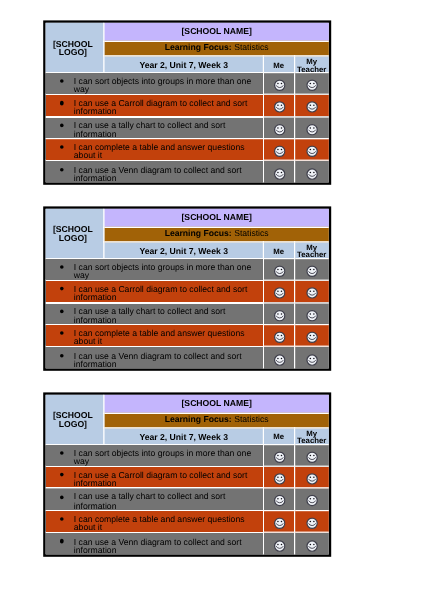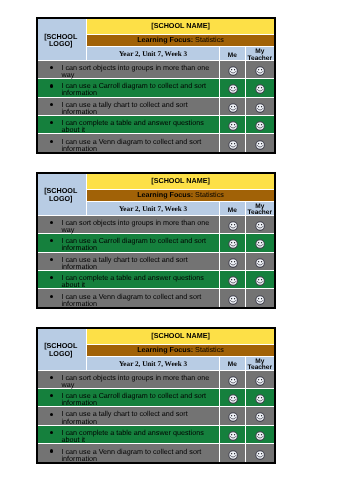--- a/index.html
+++ b/index.html
@@ -4,35 +4,35 @@
 <style>
   html,body{margin:0;padding:0;background:#ffffff;}
   body{width:354px;height:500px;font-family:"Liberation Sans",sans-serif;-webkit-font-smoothing:antialiased;text-rendering:geometricPrecision;}
   .sheet{position:absolute;left:35.5px;width:240px;border:2px solid #000;box-sizing:border-box;}
   .sheet.s1{top:16.7px;} .sheet.s2{top:171.6px;} .sheet.s3{top:326.5px;}
   table{border-collapse:collapse;width:100%;table-layout:fixed;border-style:hidden;}
   td{border:1px solid #ffffff;padding:0;vertical-align:middle;}
   col.c-logo{width:49.1px;} col.c-obj{width:132.95px;} col.c-me{width:25.5px;} col.c-teacher{width:28.95px;}
   .logo{background:#b8cce4;text-align:center;font-weight:bold;font-size:7.2px;line-height:7.8px;margin-left:44px;}
   .logo .inner{display:block;position:relative;left:-1.1px;top:1.1px;}
-  .schoolname{background:#fde047;text-align:center;font-weight:bold;font-size:7.2px;}
+  .schoolname{background:#c4b5fd;text-align:center;font-weight:bold;font-size:7.2px;}
   .schoolname .inner{position:relative;top:-1px;}
   .focus{background:#a16207;text-align:center;font-size:7.2px;}
   .focus .inner{position:relative;top:-1.1px;}
-  .week{background:#b8cce4;text-align:center;font-weight:bold;font-size:7.2px;font-family:Liberation Serif, serif;}
+  .week{background:#b8cce4;text-align:center;font-weight:bold;font-size:7.2px;}
   .week .inner{position:relative;top:0.7px;}
   .colhead{background:#b8cce4;text-align:center;font-weight:bold;font-size:6.5px;line-height:6.2px;vertical-align:middle;}
   .colhead .inner{display:block;position:relative;top:1.9px;}
   .colhead.single .inner{top:2.1px;}
   .obj{font-size:7.2px;line-height:7.1px;padding:1.6px 1px 1.6px 24px;position:relative;vertical-align:middle;}
   .obj .txt{display:block;position:relative;top:1.4px;}
   .obj .bullet{position:absolute;left:12.3px;top:5.2px;width:3.1px;height:3.1px;border-radius:50%;background:#000;}
   .face{text-align:center;vertical-align:middle;}
   .face svg{display:block;margin:0 auto;position:relative;top:1.4px;left:0.4px;}
-  tr.lt td{background:#737373;} tr.dk td{background:#15803d;}
+  tr.lt td{background:#737373;} tr.dk td{background:#c2410c;}
   tr.r1{height:15.8px;} tr.r2{height:12.5px;} tr.r3{height:13.1px;} tr.body{height:18.4px;}
 </style>
 </head>
 <body>
 
 <div id="root">
 <div class="sheet s1">
 <table>
 <colgroup>
           <col class="c-logo">

